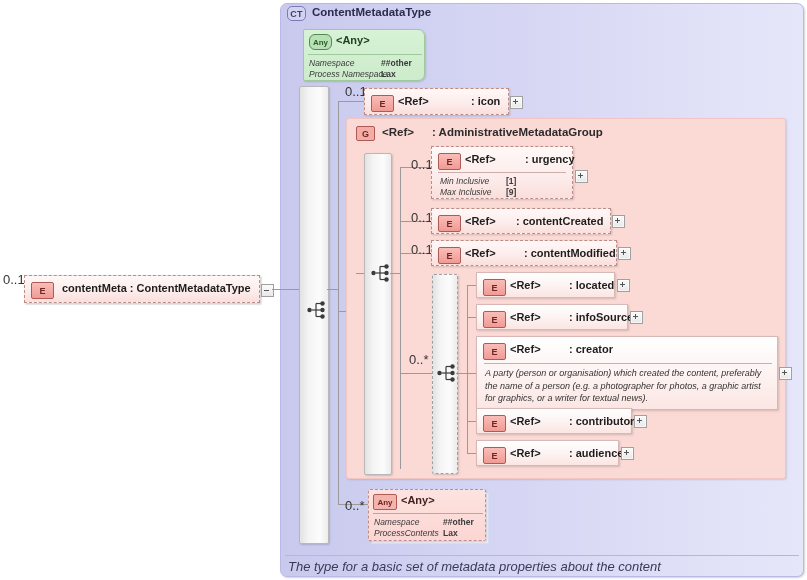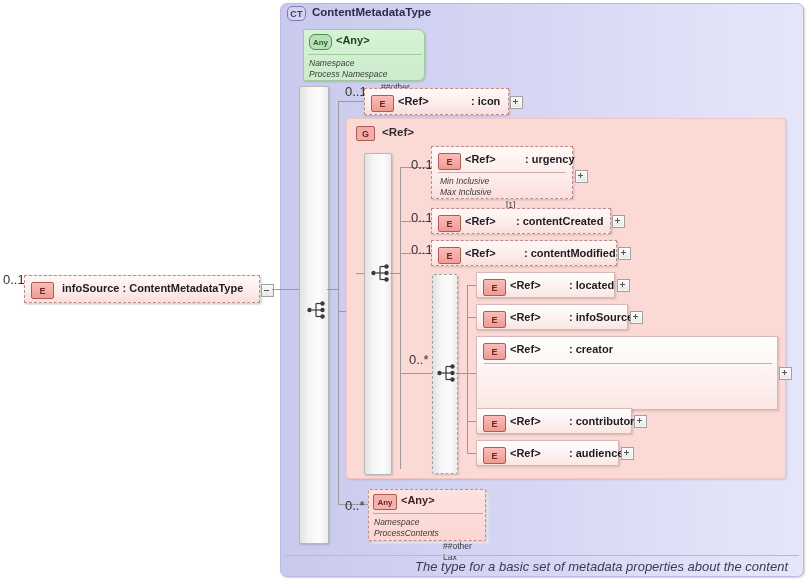--- a/index.html
+++ b/index.html
@@ -1,20 +1,20 @@
 <!DOCTYPE html>
 <html><head>
 <meta charset="utf-8">
 <style>
   html,body{margin:0;padding:0;background:#ffffff;}
   body{font-family:"Liberation Sans",sans-serif;-webkit-font-smoothing:antialiased;}
   #canvas{position:relative;width:807px;height:580px;overflow:hidden;background:#fff;}
 
   
-  .abs{position:absolute;box-sizing:border-box;text-align:right;}
+  .abs{position:absolute;box-sizing:border-box;}
 
   
   .ln{position:absolute;background:#9a9a9a;}
   .lnh{height:1px;}
   .lnv{width:1px;}
 
   
   #ct-box{
     left:280px;top:3px;width:524px;height:574px;
     background:#ccccf0;
@@ -56,21 +56,21 @@
   }
   #any1-badge{
     position:absolute;left:5px;top:4px;width:21px;height:14px;
     border:1px solid #4f8c4d;border-radius:6px;background:#b8e2b6;color:#2c5c2a;
     font-size:8px;font-weight:bold;display:flex;align-items:center;justify-content:center;
   }
   #any1-name{position:absolute;left:32px;top:4px;font-size:11px;font-weight:bold;color:#22401f;}
   #any1-sep{position:absolute;left:4px;top:24px;width:114px;height:1px;background:#9dcb9b;}
   .proptable{position:absolute;font-size:8.5px;color:#3a3a3a;}
   .proptable .k{position:absolute;font-style:italic;white-space:nowrap;}
-  .proptable .v{position:absolute;font-weight:normal;white-space:nowrap;margin-top:24px;}
+  .proptable .v{position:absolute;font-weight:bold;white-space:nowrap;}
 
   
   #any2{
     left:368px;top:489px;width:118px;height:52px;
     background:linear-gradient(to bottom,#fde3e0 0%,#fbd6d2 100%);
     border:1px dashed #c08d8a;
     border-radius:2px;
     box-shadow:1px 1px 2px rgba(0,0,0,.13);
   }
   #any2-badge{
@@ -171,21 +171,21 @@
 
   <div class="abs" id="ct-box"></div>
   <div class="abs" id="ct-inner-tint"></div>
   <div class="abs badge" id="ct-badge">CT</div>
   <div class="abs" id="ct-title">ContentMetadataType</div>
 
   <div class="abs" id="root-shadow"></div>
   <div class="abs card" style="left:3px;top:272px;">0..1</div>
   <div class="abs node optional" id="root-node">
     <div class="ebadge">E</div>
-    <div class="ename" style="left:37px;">infoSource : ContentMetadataType</div>
+    <div class="ename" style="left:37px;">contentMeta : ContentMetadataType</div>
   </div>
   <div class="minus" style="left:261px;top:284px;"></div>
 
   <div class="ln lnh" style="left:272px;top:289px;width:36px;"></div>
 
   <div class="abs" id="any1">
     <div id="any1-badge">Any</div>
     <div id="any1-name">&lt;Any&gt;</div>
     <div id="any1-sep"></div>
     <div class="proptable" style="left:5px;top:28px;width:112px;height:22px;">
@@ -219,20 +219,21 @@
   <div class="node optional" style="left:364px;top:88px;width:145px;height:27px;">
     <div class="ebadge">E</div>
     <div class="eref">&lt;Ref&gt;</div>
     <div class="ename" style="left:106px;">: icon</div>
   </div>
   <div class="plus" style="left:510px;top:96px;"></div>
 
   <div class="abs" id="grp-box"></div>
   <div class="abs badge" id="grp-badge">G</div>
   <div class="abs" id="grp-ref">&lt;Ref&gt;</div>
+  <div class="abs" id="grp-name">: AdministrativeMetadataGroup</div>
 
   <div class="seqbar" style="left:364px;top:153px;width:26px;height:320px;"></div>
   <svg class="seqicon" style="left:371px;top:264px;" viewBox="0 0 22 18">
     <circle cx="2.5" cy="9" r="2.2" fill="#3a3a3a"></circle>
     <line x1="4.5" y1="9" x2="9" y2="9" stroke="#3a3a3a" stroke-width="1.2"></line>
     <line x1="9" y1="2.5" x2="9" y2="15.5" stroke="#3a3a3a" stroke-width="1.2"></line>
     <line x1="9" y1="2.5" x2="14" y2="2.5" stroke="#3a3a3a" stroke-width="1.2"></line>
     <line x1="9" y1="9" x2="14" y2="9" stroke="#3a3a3a" stroke-width="1.2"></line>
     <line x1="9" y1="15.5" x2="14" y2="15.5" stroke="#3a3a3a" stroke-width="1.2"></line>
     <circle cx="15.5" cy="2.5" r="2.2" fill="#3a3a3a"></circle>
@@ -312,20 +313,21 @@
     <div class="eref">&lt;Ref&gt;</div>
     <div class="ename" style="left:92px;">: infoSource</div>
   </div>
   <div class="plus" style="left:630px;top:311px;"></div>
 
   <div class="node" style="left:476px;top:336px;width:302px;height:74px;">
     <div class="ebadge">E</div>
     <div class="eref">&lt;Ref&gt;</div>
     <div class="ename" style="left:92px;">: creator</div>
     <div class="nsep" style="left:7px;top:26px;width:288px;"></div>
+    <div class="anno" style="left:8px;top:30px;width:288px;">A party (person or organisation) which created the content, preferably the name of a person (e.g. a photographer for photos, a graphic artist for graphics, or a writer for textual news).</div>
   </div>
   <div class="plus" style="left:779px;top:367px;"></div>
 
   <div class="node" style="left:476px;top:408px;width:156px;height:26px;">
     <div class="ebadge">E</div>
     <div class="eref">&lt;Ref&gt;</div>
     <div class="ename" style="left:92px;">: contributor</div>
   </div>
   <div class="plus" style="left:634px;top:415px;"></div>
 

